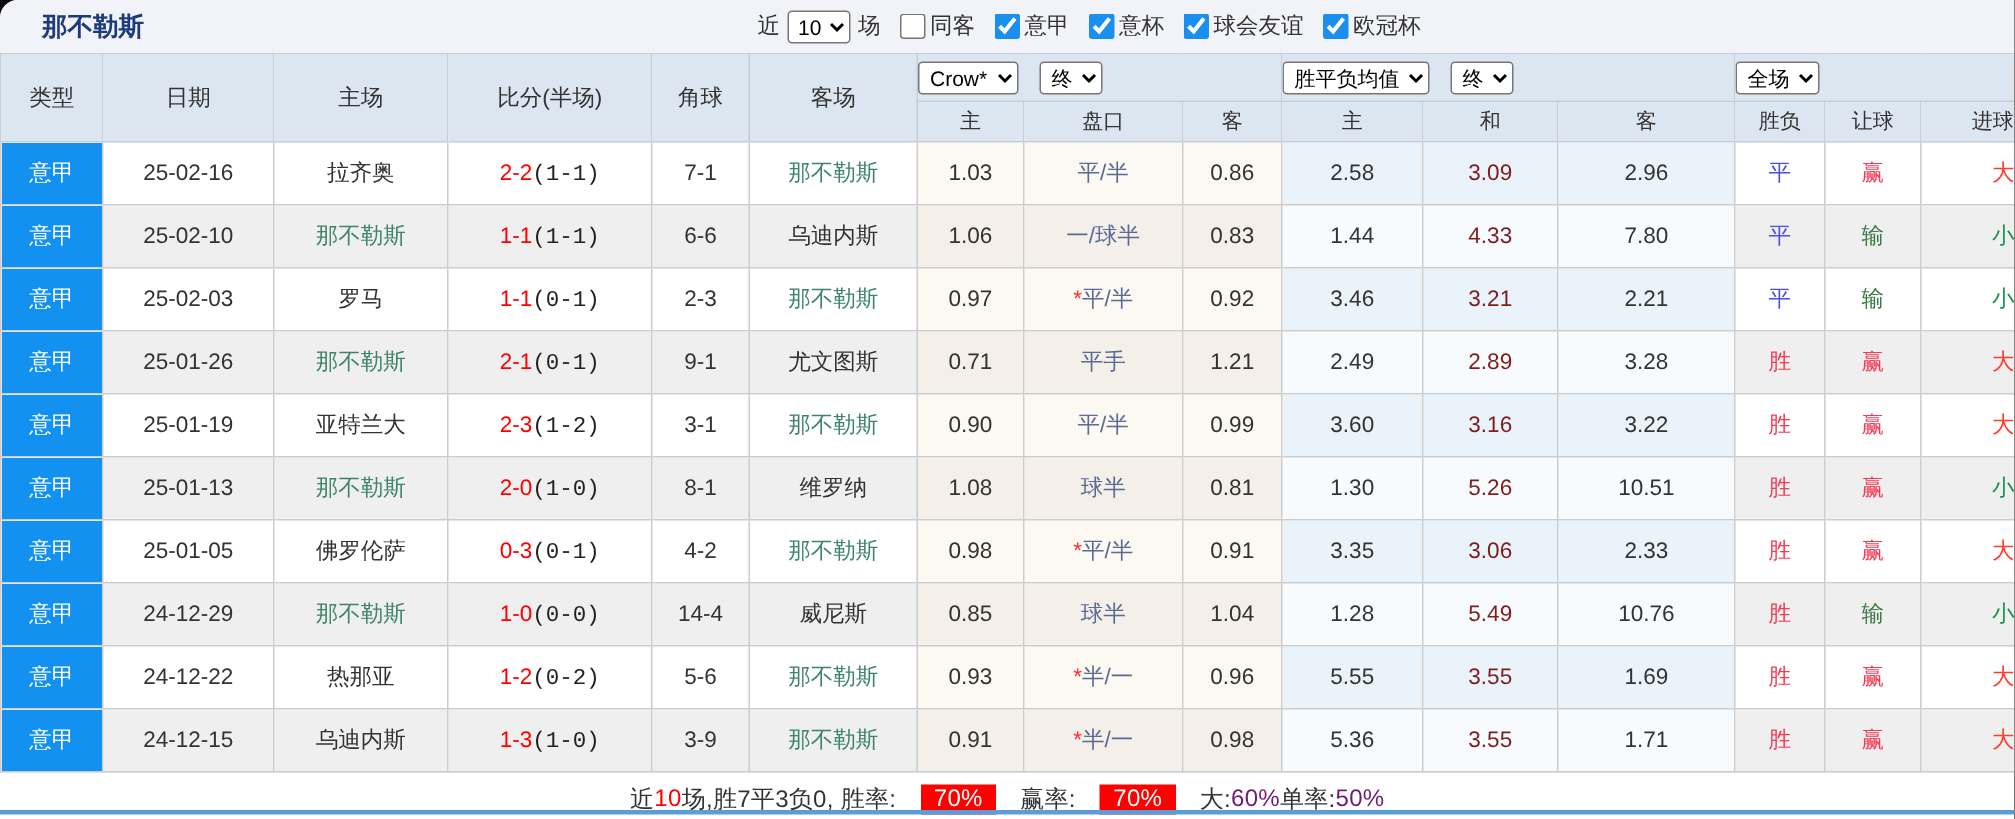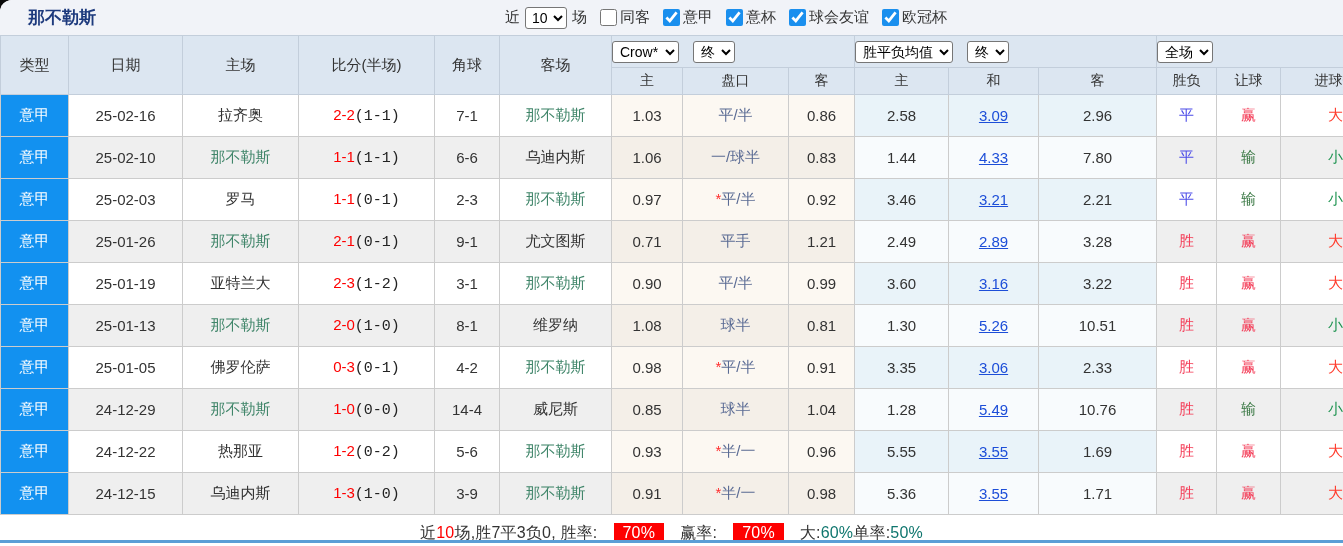--- a/index.html
+++ b/index.html
@@ -29,32 +29,32 @@
   tbody td.col-blue{background:#e9f3f9;}
   tbody tr:nth-child(even) td.col-blue{background:#f8fbfd;}
   
   td.league-cell{background:#1291f0 !important;color:#fff;font-size:15px;}
   .score-ft{color:#ff0000;}
   .score-ht{color:#222;font-family:Liberation Mono, monospace;}
   .team{color:#333;}
   .team.focus-team{color:#3f8569;}
   .handicap-text{color:#5a6b94;}
   .star{color:#ff2d2d;}
-  .avg-draw{color:#1d4ed8;text-decoration:underline;}
+  .avg-draw{color:#7f1d1d;}
   .c-blue{color:#4d4de8;}
   .c-red{color:#f43a55;}
   .c-red2{color:#ff3d2e;}
   .c-green{color:#3c7a46;}
   .c-green2{color:#18914c;}
   
   .footer{height:36px;display:flex;align-items:center;justify-content:center;font-size:16px;color:#333;
           border-top:1px solid #ccc;margin-top:-1px;}
   .footer .red-num{color:#ff0000;}
   .footer .pct-box{background:#fe0000;color:#fff;padding:1px 9px;margin:0 16px;}
-  .footer .blue-num{color:#0f766e;}
+  .footer .blue-num{color:#701a75;}
   .footer span{letter-spacing:0.2px;}
   .bottom-line{position:absolute;left:0;bottom:3px;width:100%;height:3px;background:#5b9ed6;}
 </style>
 </head>
 <body>
 
 <div class="page">
 
   <div class="top-bar">
     <span class="team-title">那不勒斯</span>

